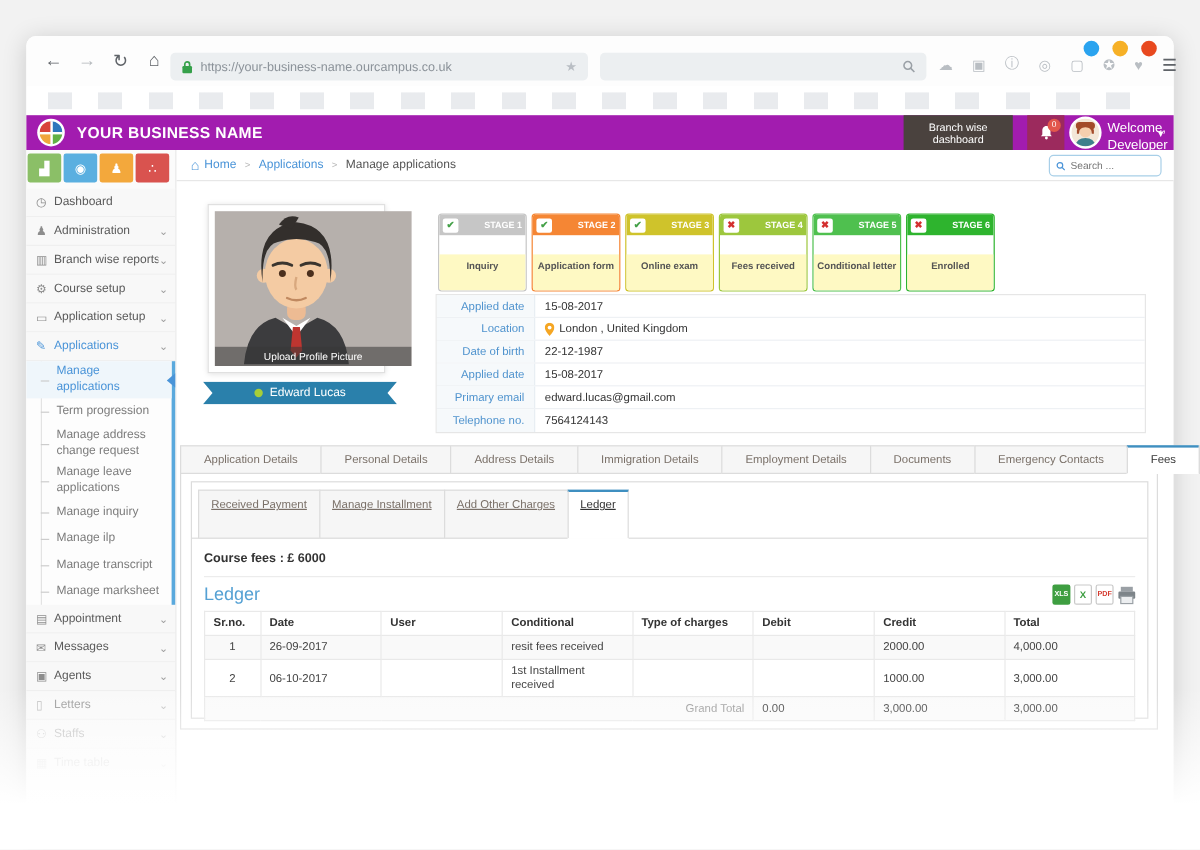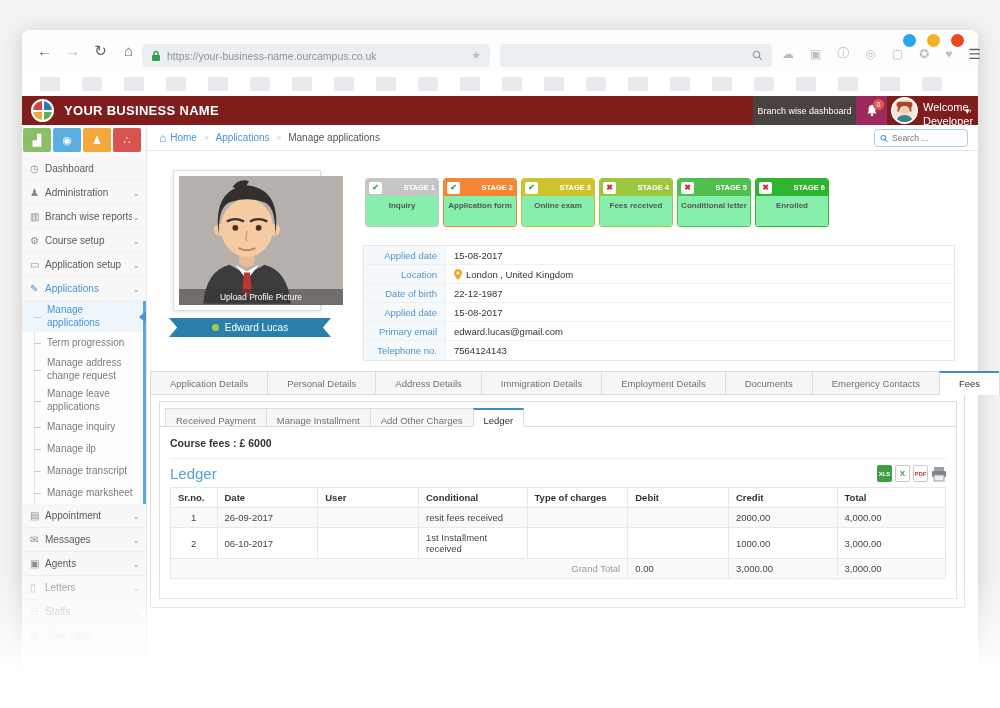--- a/index.html
+++ b/index.html
@@ -32,21 +32,21 @@
 
   
   .appbar { position:absolute; top:66px; left:0; width:956px; height:29px; background:#3a93c2; }
   .logo { position:absolute; left:9px; top:3px; width:23px; height:23px; border-radius:50%; background:#fff;
           display:flex; align-items:center; justify-content:center; }
   .logo i { width:19px; height:19px; border-radius:50%; display:block;
     background: linear-gradient(#fff,#fff) center/2px 100% no-repeat,
                 linear-gradient(#fff,#fff) center/100% 2px no-repeat,
                 conic-gradient(#2e77bc 0 90deg,#62b146 90deg 180deg,#f0a63c 180deg 270deg,#d8433b 270deg 360deg); }
   .brand { position:absolute; left:42px; top:7px; color:#fff; font-weight:bold; font-size:13px; letter-spacing:.3px; }
-  .branch { position:absolute; left:731px; top:0; width:103px; height:29px; color:#fff; font-size:9px;
+  .branch { position:absolute; left:731px; top:0; width:91px; height:29px; color:#fff; font-size:9px;
             display:flex; align-items:center; justify-content:center; text-align:center; }
   .notif { position:absolute; left:834px; top:0; width:31px; height:29px; display:flex; align-items:center; justify-content:center; }
   .badge { position:absolute; top:3px; right:3px; width:11px; height:11px; border-radius:50%;
            color:#fff; font-size:7px; line-height:11px; text-align:center; }
   .hav { position:absolute; left:869px; top:1px; width:27px; height:27px; border-radius:50%; overflow:hidden;
          border:2px solid #fff; background:#f3e7d8; }
   .welcome { position:absolute; left:901px; top:5px; color:#fff; font-size:11px; line-height:1.25; }
   .caret { position:absolute; left:943px; top:10px; color:#fff; font-size:9px; }
 
   
@@ -97,21 +97,21 @@
   .gdot { width:7px; height:7px; border-radius:50%; }
 
   
   .stages { position:absolute; left:343px; top:148px; display:flex; gap:4px; }
   .stage { width:74px; border-radius:3px; border:1px solid; overflow:hidden; background:#fff; }
   .shead { height:17px; display:flex; align-items:center; padding:0 3px; gap:2px; }
   .smark { width:13px; height:12px; background:#fff; border-radius:2px; font-size:8px; line-height:12px;
            text-align:center; font-weight:bold; }
   .sname { flex:1; text-align:right; color:#fff; font-size:7.5px; font-weight:bold; }
   .sbody { height:30px; display:flex; justify-content:center; padding-top:5px; font-size:8px;
-           font-weight:bold; color:#555; background:#86efac; }
+           font-weight:bold; color:#555; background:#fef9c3;margin-top:16px; }
 
   
   .details { position:absolute; left:341px; top:215px; width:592px; border:1px solid #e6e6e6;
              background:#fff; font-size:9.5px; }
   .drow { display:flex; border-bottom:1px solid #eef1f4; height:19px; }
   .drow:last-child { border-bottom:none; }
   .dlabel { width:82px; color:#4f93ce; background:#f6f9fb; border-right:1px solid #e8eef3;
             display:flex; align-items:center; justify-content:flex-end; padding-right:8px; }
   .dvalue { display:flex; align-items:center; gap:4px; padding-left:8px; color:#333; }
 
@@ -119,22 +119,22 @@
   .tabs { position:absolute; left:128px; top:341px; display:flex; font-size:9.5px; z-index:3; }
   .tab { padding:6px 19px 5px; background:#f6f6f6; border:1px solid #dcdcdc; margin-left:-1px;
          color:#7a7068; white-space:nowrap; }
   .tab:first-child { margin-left:0; }
   .tab.active { background:#fff; border-top:2px solid #3f8fc0; padding-top:5px; border-bottom:1px solid #fff;
                 color:#333; }
   .panel { position:absolute; left:128px; top:364px; width:815px; height:214px; background:#fff;
            border:1px solid #dcdcdc; }
   .inner { position:absolute; left:8px; right:7px; top:6px; bottom:8px; border:1px solid #dcdcdc; }
   .subtabs { display:flex; font-size:9.5px; padding:6px 0 0 6px; border-bottom:1px solid #dcdcdc; }
-  .stab { padding:6px 10px 0; background:#f6f6f6; border:1px solid #dcdcdc; margin-left:-1px;
-          margin-bottom:-1px; color:#7a7068; }
+  .stab { padding:6px 10px 22px; background:#f6f6f6; border:1px solid #dcdcdc; margin-left:-1px;
+          margin-bottom:-1px; color:#7a7068;text-decoration:underline; }
   .stab.active { background:#fff; border-top:2px solid #3f8fc0; padding-top:5px; border-bottom:1px solid #fff; color:#333; }
   .coursefees { margin:10px 10px 0; padding-bottom:9px; border-bottom:1px solid #ececec;
                 font-weight:bold; font-size:10.5px; color:#333; }
   .lhead { display:flex; justify-content:space-between; align-items:flex-end; margin:6px 10px 5px; }
   .ltitle { color:#55a1d4; font-size:15px; }
   .exports { display:flex; align-items:center; }
   .eic { width:15px; height:17px; border-radius:2px; display:flex; flex-direction:column; align-items:center;
          justify-content:center; font-size:6px; font-weight:bold; margin-left:3px; }
   .eic.xls { background:#3e9e41; color:#fff; }
   .eic.csv { background:#fff; border:1px solid #c9c9c9; color:#3e9e41; font-size:8px; }
@@ -189,21 +189,21 @@
       <span>ⓘ</span>
       <span>◎</span>
       <span>▢</span>
       <span>✪</span>
       <span>♥</span>
       <span class="bmenu">☰</span>
     </div>
   </div>
   <div class="bookmarks"></div>
 
-  <div class="appbar" style="background: #7f1d1d; text-decoration: underline;">
+  <div class="appbar" style="background: #a21caf; text-decoration: underline;">
     <span class="logo">
         <i></i>
       </span>
     <span class="brand">YOUR BUSINESS NAME</span>
     <div class="branch" style="background: rgb(74, 66, 62);">Branch wise dashboard</div>
     <div class="notif" style="background: rgb(156, 42, 93);">
       <svg width="12" height="13" viewBox="0 0 12 13">
         <path d="M6 1 C3.6 1 2.6 3 2.6 5 L2.6 8 L1.5 9.6 L10.5 9.6 L9.4 8 L9.4 5 C9.4 3 8.4 1 6 1 Z" fill="#fff"></path>
         <circle cx="6" cy="11" r="1.2" fill="#fff"></circle>
       </svg>

